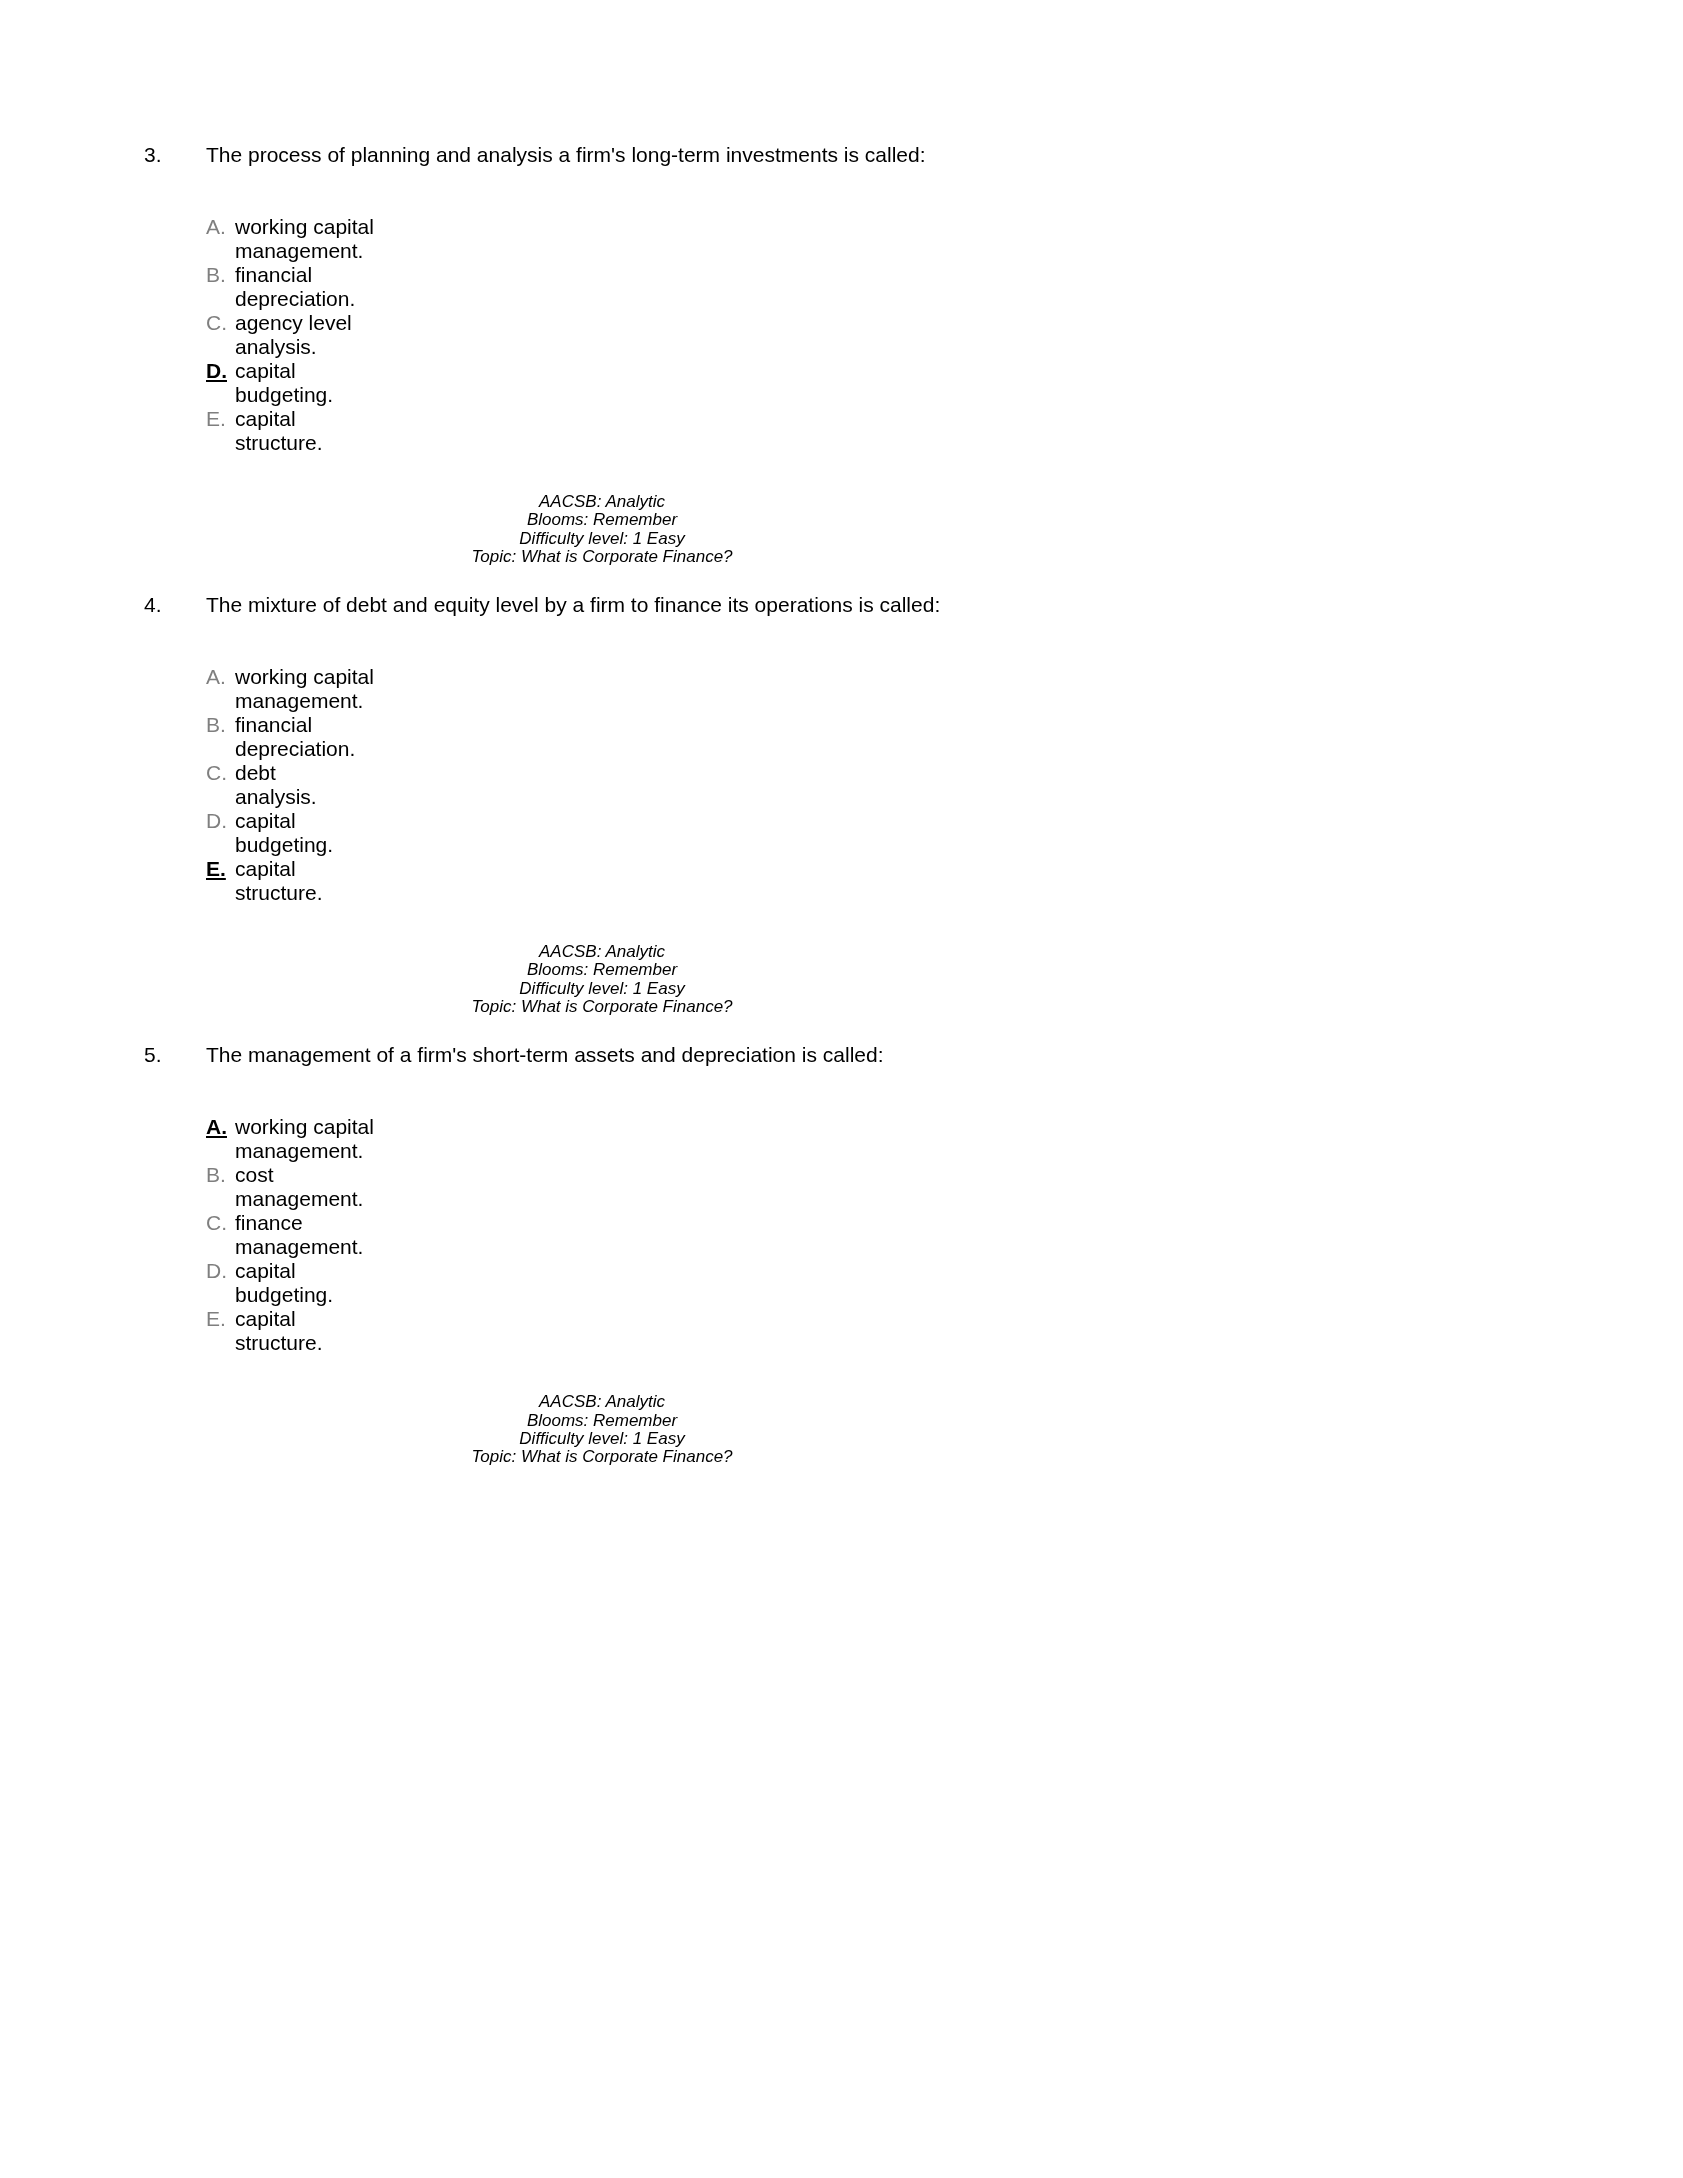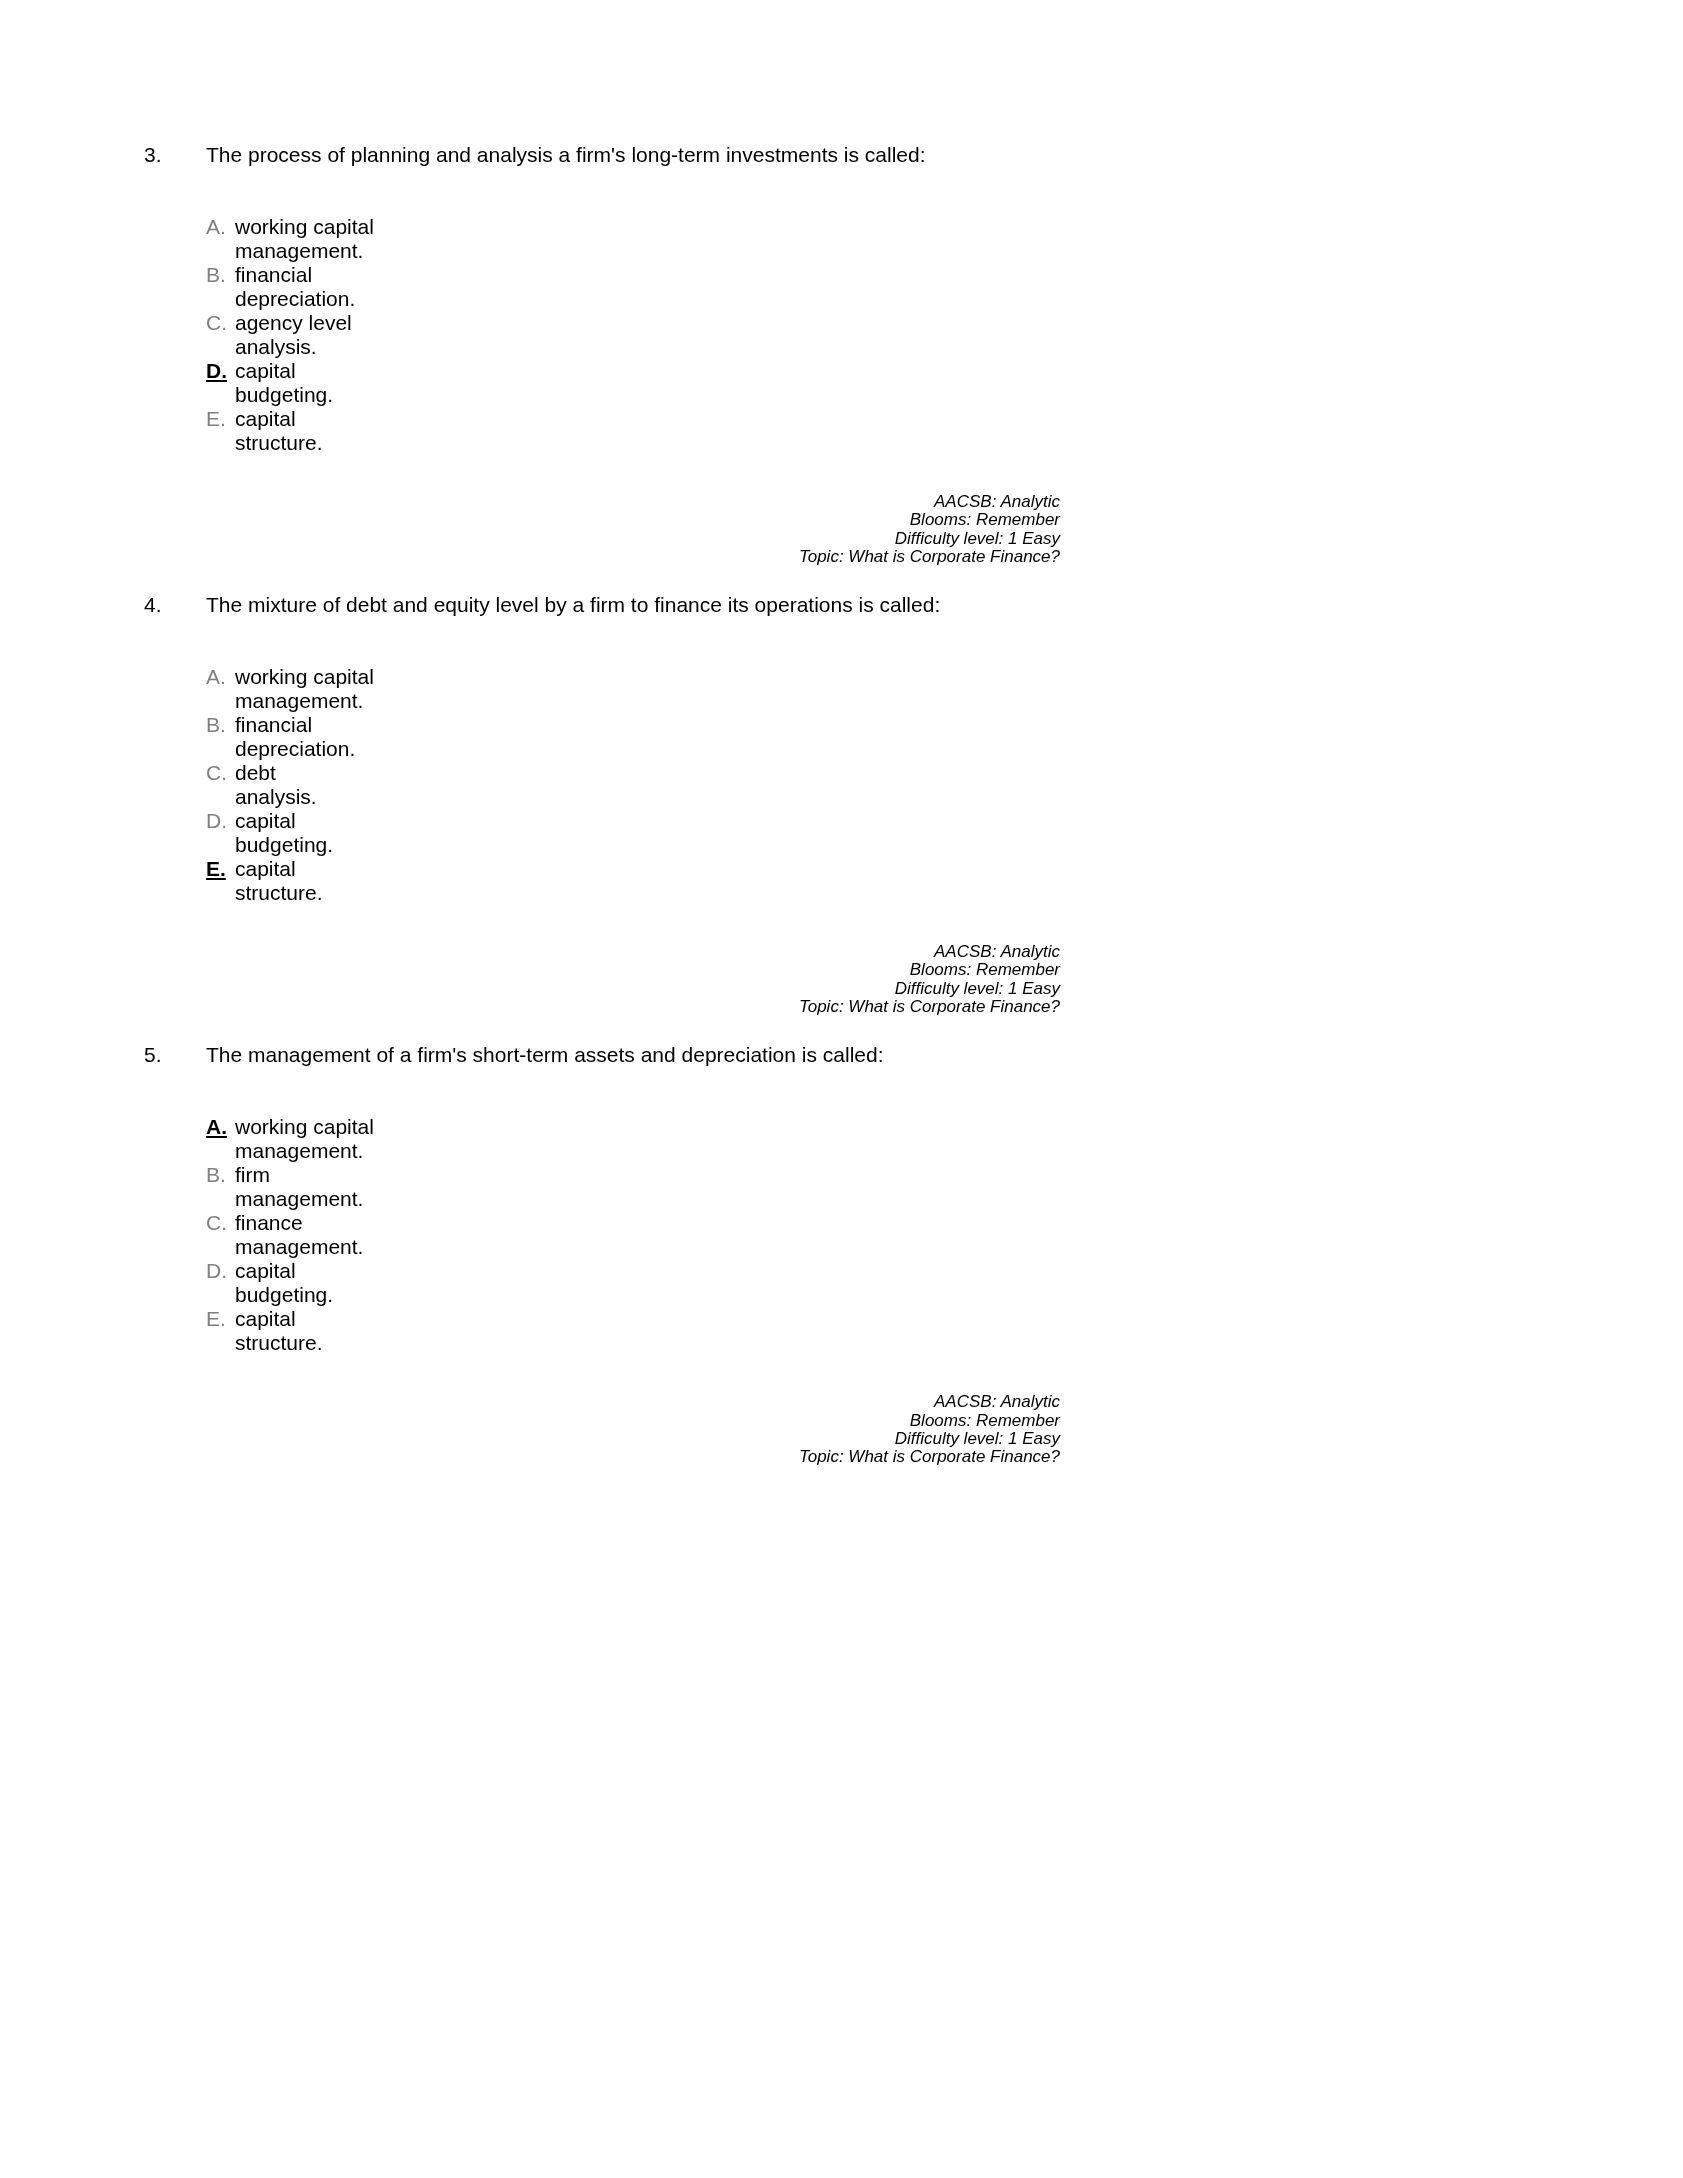--- a/index.html
+++ b/index.html
@@ -52,21 +52,21 @@
   .letter.correct {
     color: #000000;
     font-weight: bold;
     text-decoration: underline;
   }
   .opt-text .l {
     display: block;
   }
   .meta {
     margin-top: 38px;
-    text-align: right;
+    text-align: center;
     font-style: italic;
     font-size: 17px;
     line-height: 18.3px;
   }
 </style>
 </head>
 <body>
 
 <div class="page">
   <div class="content">
@@ -180,21 +180,21 @@
         <div class="option">
           <span class="letter correct">A.</span>
           <span class="opt-text">
             <span class="l">working capital</span>
             <span class="l">management.</span>
           </span>
         </div>
         <div class="option">
           <span class="letter">B.</span>
           <span class="opt-text">
-            <span class="l">firm</span>
+            <span class="l">cost</span>
             <span class="l">management.</span>
           </span>
         </div>
         <div class="option">
           <span class="letter">C.</span>
           <span class="opt-text">
             <span class="l">finance</span>
             <span class="l">management.</span>
           </span>
         </div>

